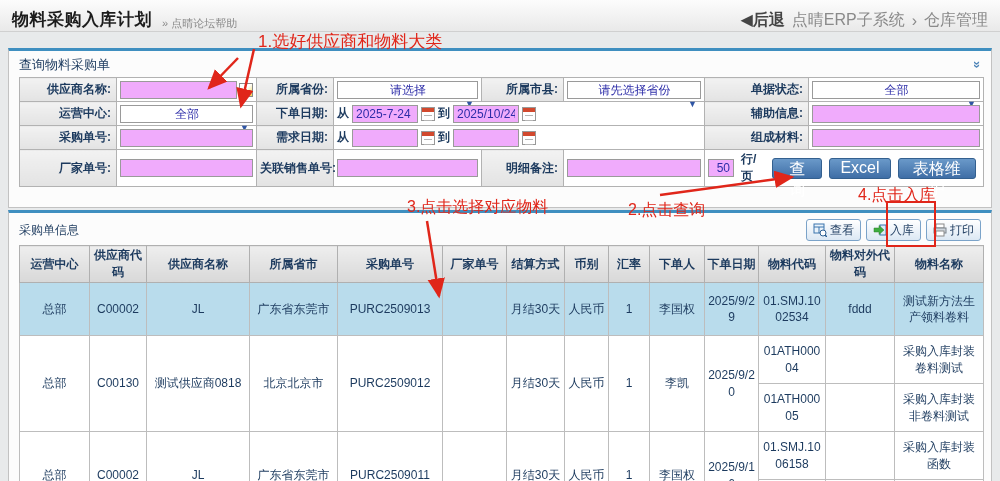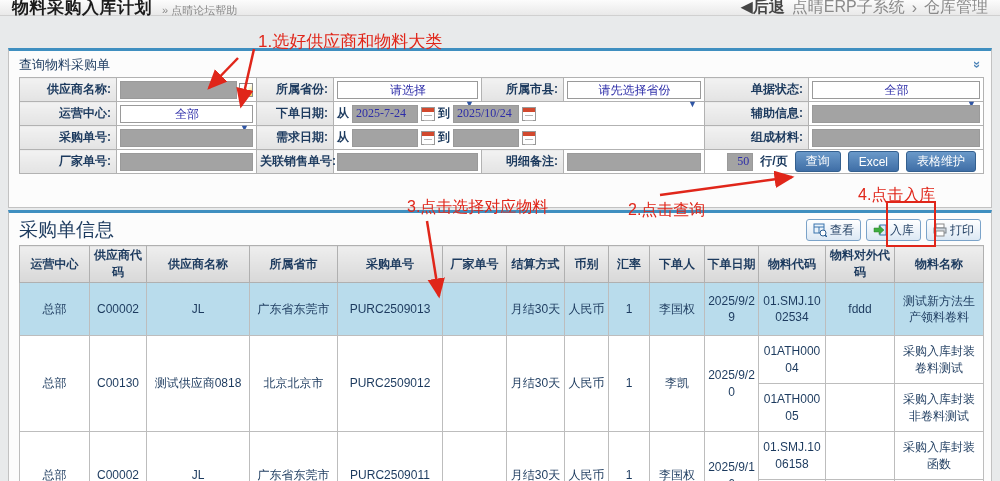--- a/index.html
+++ b/index.html
@@ -2,58 +2,58 @@
 <html><head>
 <meta charset="utf-8">
 <style>
   * { box-sizing: border-box; margin: 0; padding: 0; }
   html,body { width:1000px; height:481px; }
   body {
     overflow:hidden; position:relative; background:#e8eaeb;
     font-family:"Liberation Sans","DejaVu Sans",sans-serif;
   }
   
-  .topbar { height:16px; background:linear-gradient(#fcfcfc,#e9e9e9);
-    border-bottom:1px solid #d0d0d0; display:flex; align-items:center; padding:0 12px; }
+  .topbar { height:32px; background:linear-gradient(#fcfcfc,#e9e9e9);
+    border-bottom:1px solid #d0d0d0; display:flex; align-items:flex-end; padding:0 12px; }
   .title { font-size:17px; font-weight:bold; color:#1c1c1c; letter-spacing:.5px; }
   .help  { font-size:11px; color:#8a8a8a; margin-left:10px; margin-top:5px; }
   .topnav{ margin-left:auto; font-size:16px; color:#8a8a8a; display:flex; gap:7px; align-items:center; }
   .back  { color:#454545; font-weight:bold; }
   
   .panel { position:absolute; left:8px; width:984px; background:#fcfcfc;
     border:1px solid #c2c2c2; border-top:3px solid #3f8fc0; }
   #queryPanel  { top:48px;  height:160px; }
   #ordersPanel { top:210px; height:290px; }
   .panel-head { display:flex; align-items:center; padding:5px 10px 4px; font-size:13px; color:#1c3a5e; height:26px; }
   .collapse { margin-left:auto; color:#4e84b8; transform:rotate(90deg); font-size:13px; font-weight:bold; cursor:pointer; }
   
   .formtbl { border-collapse:collapse; margin-left:10px; width:964px; table-layout:fixed; font-size:12px; }
   .formtbl td { border:1px solid #b2b2b2; height:24px; padding:1px 3px; color:#2d2da8; background:#fff; }
   .formtbl td.lbl { background:linear-gradient(#f2f2f2,#e3e3e3); text-align:right; color:#1c3a5e;
     font-weight:bold; padding-right:5px; white-space:nowrap; }
   .fieldwrap { display:flex; align-items:center; gap:2px; }
-  .txt { border:1px solid #9a9a9a; height:18px; width:100%; font-size:12px; color:#2d2da8; padding:0 3px; background:#a3a3a3;font-family:Liberation Serif, serif; }
+  .txt { border:1px solid #9a9a9a; height:18px; width:100%; font-size:12px; color:#2d2da8; padding:0 3px; background:#f0abfc; }
   .txt.small { width:26px; text-align:right; }
   .sel { border:1px solid #9a9a9a; height:18px; background:#fff; display:flex; align-items:center;
     padding:0 3px 0 4px; color:#2d2da8; width:100%; cursor:default;flex-direction:column; }
   .sel .arr { margin-left:auto; color:#2f55a4; font-size:9px; }
   .dategrp { display:flex; align-items:center; gap:3px; color:#1c3a5e; font-weight:bold; }
   .dategrp .txt { width:66px; font-weight:normal; }
   .cal { width:14px; height:14px; border:1px solid #999; background:#fff; position:relative; flex:none; cursor:pointer; }
   .cal::before { content:""; position:absolute; top:0; left:0; right:0; height:4px; background:#d2492e; }
   .cal::after  { content:""; position:absolute; left:2px; right:2px; top:7px; height:4px;
     border-top:1px solid #b5b5b5; border-bottom:1px solid #b5b5b5; }
   .picker { width:14px; height:14px; border:1px solid #8b8b8b;
     background:linear-gradient(135deg,#ffffff 45%,#f3d64e); flex:none; cursor:pointer; }
   .btn { background:linear-gradient(#6a99c9,#3f6ea6); color:#fff; border:1px solid #34608f;
-    border-radius:3px; font-size:12px; padding:0 10px; height:21px; cursor:pointer; }
+    border-radius:3px; font-size:16px; padding:0 10px; height:21px; cursor:pointer; }
   .btnrow { display:flex; align-items:center; justify-content:flex-end; gap:7px; padding-right:4px; color:#1c3a5e; font-weight:bold; }
   
   .toolrow { display:flex; align-items:center; padding:4px 10px 2px; height:32px; }
-  .toolrow .ptitle { font-size:19px; color:#1c3a5e; }
+  .toolrow .ptitle { font-size:12px; color:#1c3a5e; }
   .toolbtns { margin-left:auto; display:flex; gap:5px;justify-content:flex-end; }
   .tbtn { display:inline-flex; align-items:center; gap:3px; border:1px solid #7ba3c9;
     background:linear-gradient(#ffffff,#dce8f4); border-radius:3px; padding:0 6px;
     font-size:12px; color:#1c3a5e; height:22px; cursor:pointer; }
   .ordtbl { border-collapse:collapse; margin-left:10px; width:964px; table-layout:fixed;
     font-size:12px; color:#1c3a5e; text-align:center; }
   .ordtbl th { background:linear-gradient(#eeeeee,#d8d8d8); border:1px solid #b0b0b0; height:30px;
     font-size:12px; padding:1px; }
   .ordtbl td { border:1px solid #bdbdbd; background:#fff; padding:2px 3px; word-break:break-all; line-height:1.35; }
   .ordtbl tr.hl td { background:#b9dcec; }

